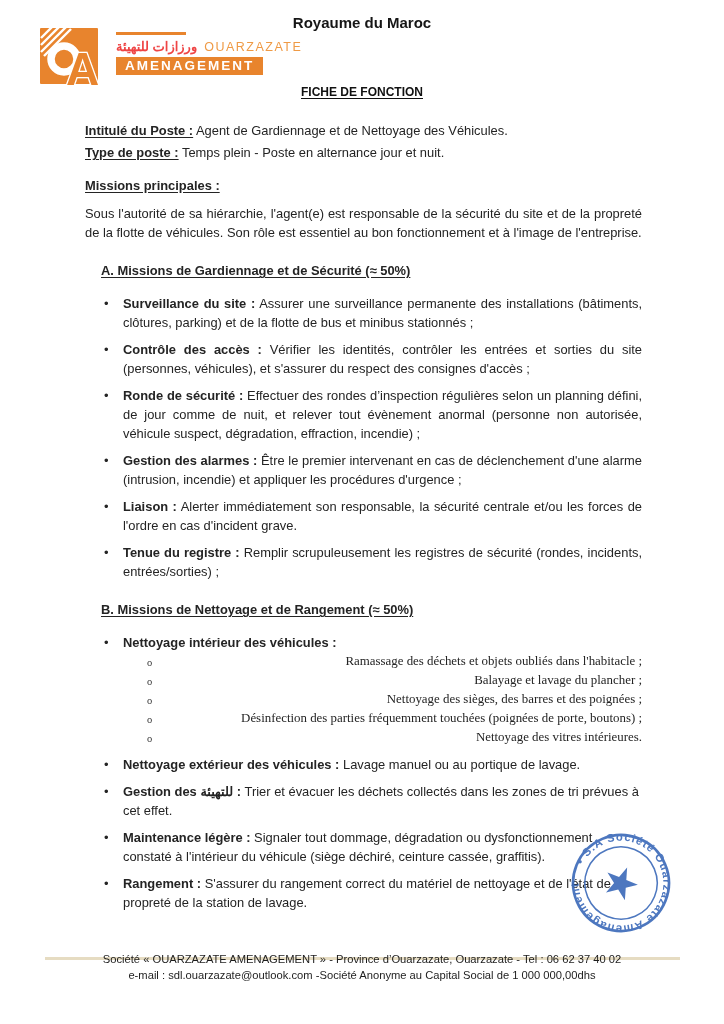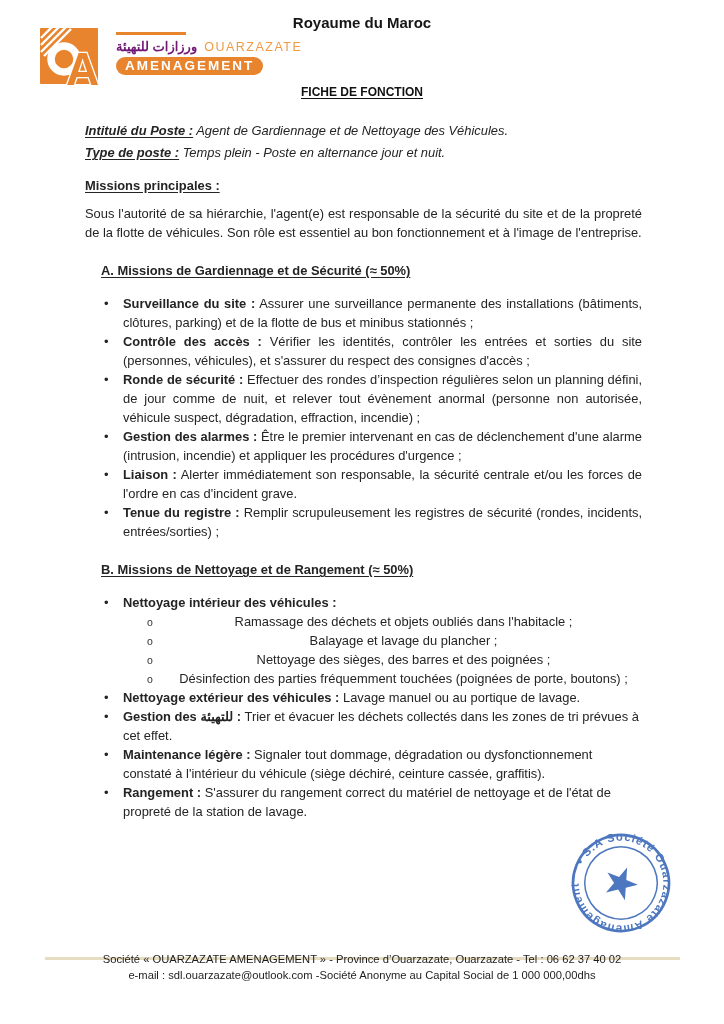--- a/index.html
+++ b/index.html
@@ -17,64 +17,64 @@
   
   .kingdom {
     position: absolute; top: 14px; left: 0; right: 0;
     text-align: center; font-weight: 700; font-size: 15px; color:#161616;
   }
   .logo { position: absolute; left: 40px; top: 28px; display: flex; align-items: flex-start; }
   .logo-mark { width: 62px; height: 64px; flex: 0 0 auto; }
   .logo-textblock { margin-left: 14px; padding-top: 4px; }
   .logo-rule { width: 70px; height: 3px; background: #e8842d; margin-bottom: 4px; }
   .logo-row { display: flex; align-items: baseline; gap: 7px; white-space: nowrap; }
-  .logo-arabic { font-size: 13px; font-weight: 700; color: #701a75; }
+  .logo-arabic { font-size: 13px; font-weight: 700; color: #ef4444; }
   .logo-latin { font-size: 12.5px; color: #ef9a45; letter-spacing: 1.5px; }
   .logo-banner {
     margin-top: 3px; display: inline-block;
     background: #e8842d; color: #ffffff;
     font-size: 13.5px; font-weight: 700; letter-spacing: 2px;
-    padding: 1px 9px 2px 9px; border-radius: 9px;
+    padding: 1px 9px 2px 9px; border-radius: 0;
   }
 
   .doc-title {
     position: absolute; top: 85px; left: 0; right: 0;
     text-align: center; font-weight: 700; font-size: 12px; color:#111;
     text-decoration: underline; text-underline-offset: 2px;
   }
 
   
   .content {
     position: absolute; left: 85px; top: 120px; width: 557px;
     font-size: 12.9px; line-height: 19px; color: #242424;
   }
-  .kv { line-height: 22px; font-style: italic; }
+  .kv { line-height: 22px; }
   .kv-label { font-weight: 700; text-decoration: underline; text-underline-offset: 2px; }
   .h-missions {
     margin-top: 11px; line-height: 22px;
     font-weight: 700; text-decoration: underline; text-underline-offset: 2px;
   }
   .para { margin-top: 7px; text-align: justify; }
 
   .sec-heading {
     margin: 19px 0 0 16px; line-height: 20px;
     font-weight: 700; text-decoration: underline; text-underline-offset: 2px;
   }
 
   ul.blist { list-style: none; margin: 13px 0 0 0; padding: 0; }
-  ul.blist > li { position: relative; padding-left: 38px; }
+  ul.blist > li { position: relative; padding-left: 38px; margin-top: 8px; }
   ul.blist > li::before {
     content: "\2022"; position: absolute; left: 19px; top: 0;
     font-size: 13px; color: #242424;
   }
   ul.blist.justified > li { text-align: justify; }
   .b-label { font-weight: 700; text-align: right; }
 
   ul.sublist { list-style: none; margin: 0; padding: 0; }
-  ul.sublist > li { position: relative; padding-left: 42px; text-align: center; }
+  ul.sublist > li { position: relative; padding-left: 42px; text-align: right; font-family: Liberation Serif, serif; }
   ul.sublist > li::before {
     content: "o"; position: absolute; left: 24px; top: 0.5px;
     font-size: 10.5px; color: #333;
   }
 
   
   .stamp { position: absolute; left: 568px; top: 830px; width: 106px; height: 106px; opacity: 0.92; }
 
   
   .footer-rule {
@@ -143,20 +143,21 @@
 
     <div class="sec-heading">B. Missions de Nettoyage et de Rangement (≈ 50%)</div>
     <ul class="blist">
       <li>
         <span class="b-label">Nettoyage intérieur des véhicules :</span>
         <ul class="sublist">
           <li>Ramassage des déchets et objets oubliés dans l'habitacle ;</li>
           <li>Balayage et lavage du plancher ;</li>
           <li>Nettoyage des sièges, des barres et des poignées ;</li>
           <li>Désinfection des parties fréquemment touchées (poignées de porte, boutons) ;</li>
+          <li>Nettoyage des vitres intérieures.</li>
         </ul>
       </li>
       <li><span class="b-label">Nettoyage extérieur des véhicules :</span> <span>Lavage manuel ou au portique de lavage.</span></li>
       <li><span class="b-label">Gestion des للتهيئة :</span> <span>Trier et évacuer les déchets collectés dans les zones de tri prévues à cet effet.</span></li>
       <li><span class="b-label">Maintenance légère :</span> <span>Signaler tout dommage, dégradation ou dysfonctionnement constaté à l'intérieur du véhicule (siège déchiré, ceinture cassée, graffitis).</span></li>
       <li><span class="b-label">Rangement :</span> <span>S'assurer du rangement correct du matériel de nettoyage et de l'état de propreté de la station de lavage.</span></li>
     </ul>
   </div>
 
   <svg class="stamp" viewBox="0 0 104 104" xmlns="http://www.w3.org/2000/svg">

